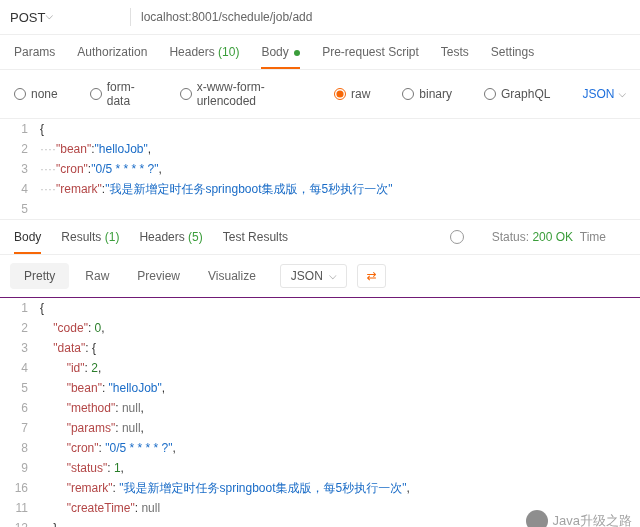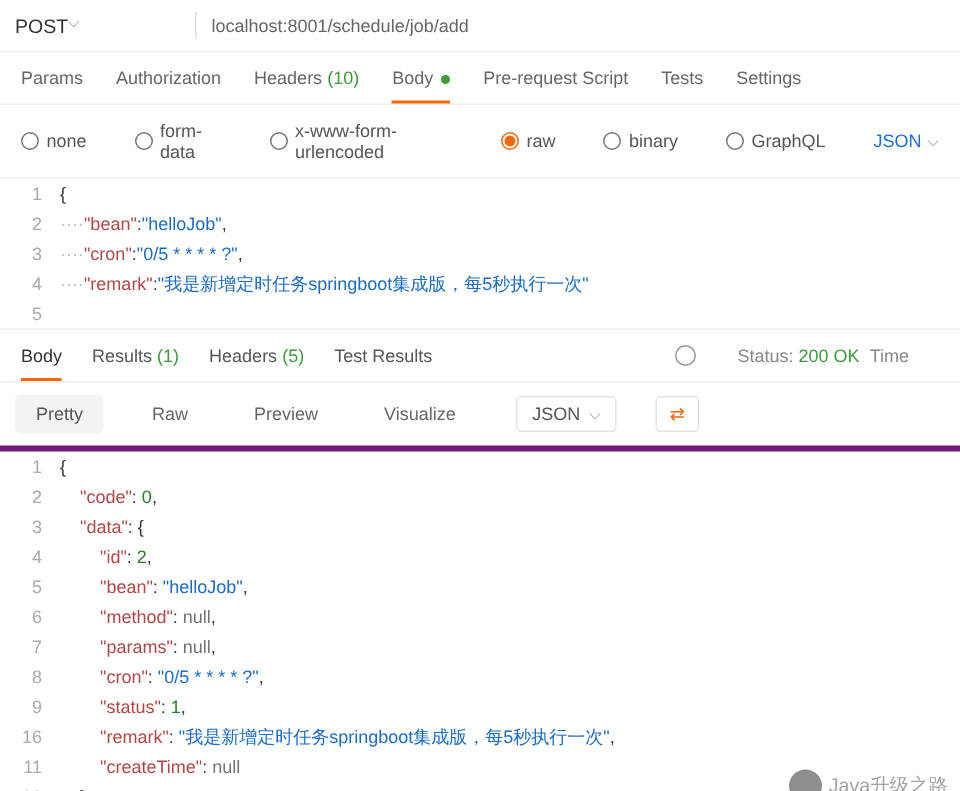--- a/index.html
+++ b/index.html
@@ -30,21 +30,21 @@
 .n{color:#2a7e2a}
 .kw{color:#737373;font-weight:normal}
 .p{color:#333}
 .resp-head{display:flex;align-items:center;padding:10px 14px;border-bottom:1px solid #eee;font-size:12px}
 .resp-head>div{margin-right:20px;cursor:pointer}
 .ract{color:#333;position:relative}
 .ract:after{content:"";position:absolute;bottom:-10px;left:0;right:0;height:2px;background:#f76707}
 .globe{width:14px;height:14px;border:1px solid #999;border-radius:50%;margin-left:auto;position:relative}
 .status{margin-left:8px;color:#888}
 .ok{color:#3a9d3a}
-.view-tabs{display:flex;align-items:center;padding:8px 10px;border-bottom:4px solid #701a75;gap:20px}
+.view-tabs{display:flex;align-items:center;padding:8px 10px;border-bottom:1px solid #701a75;gap:4px}
 .pretty{background:#f3f3f3;padding:6px 14px;border-radius:4px;cursor:pointer}
 .vt{padding:6px 12px;color:#666;cursor:pointer}
 .fmt-sel{display:flex;align-items:center;gap:6px;padding:4px 10px;border:1px solid #e5e5e5;border-radius:3px;margin-left:8px;cursor:pointer}
 .wrap-btn{padding:4px 8px;margin-left:6px;border:1px solid #e5e5e5;border-radius:3px;color:#f76707;cursor:pointer}
 .watermark{position:absolute;right:8px;bottom:6px;display:flex;align-items:center;gap:5px;opacity:.55}
 .wm-av{width:22px;height:22px;background:#333;border-radius:50%}
 .wm-tx{font-size:13px;color:#555}
 .resp-body{position:relative;min-height:220px}
 .subwm{position:absolute;right:6px;bottom:1px;font-size:10px;color:#d0d0d0}
 </style>

